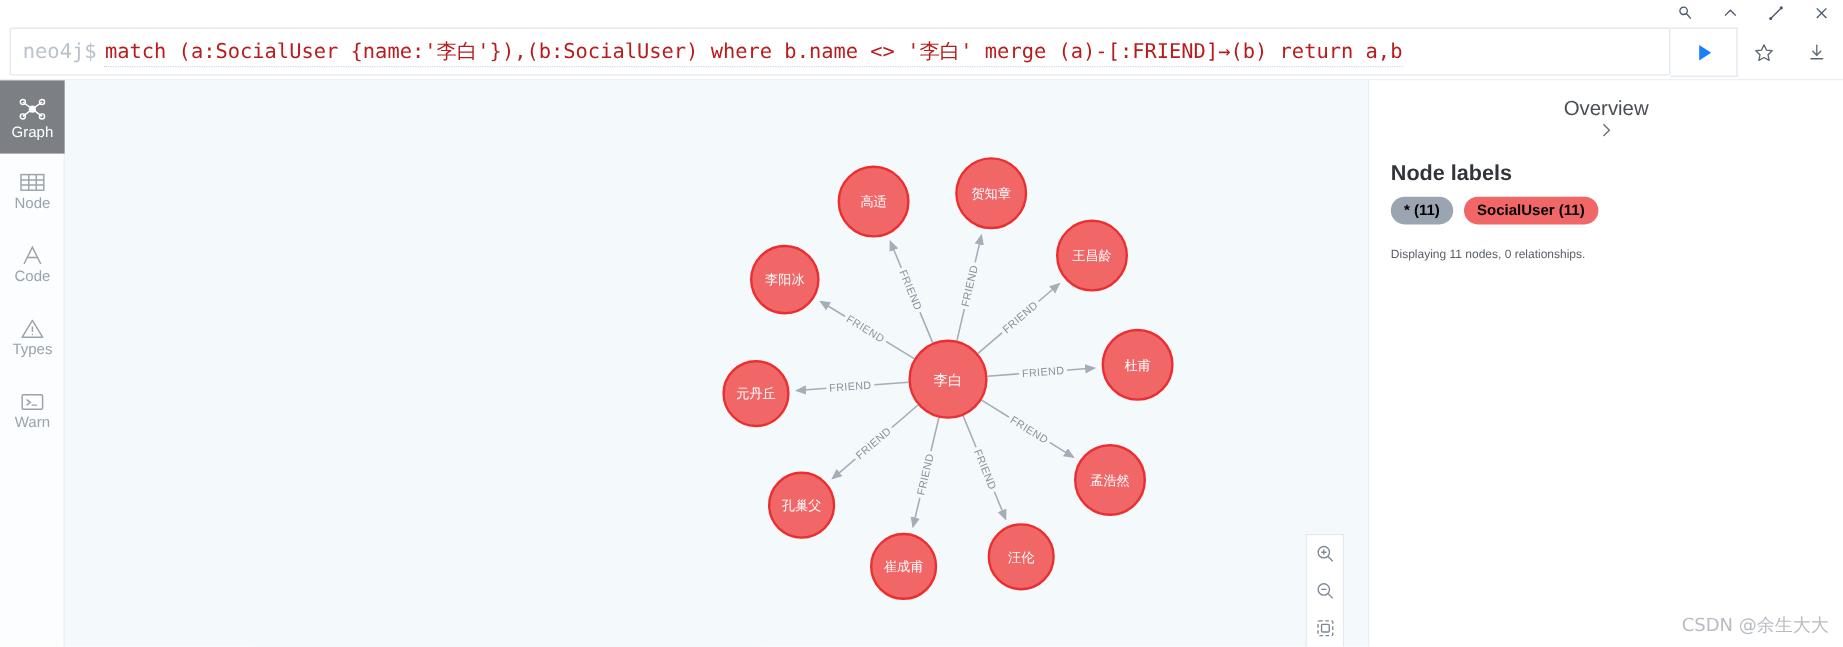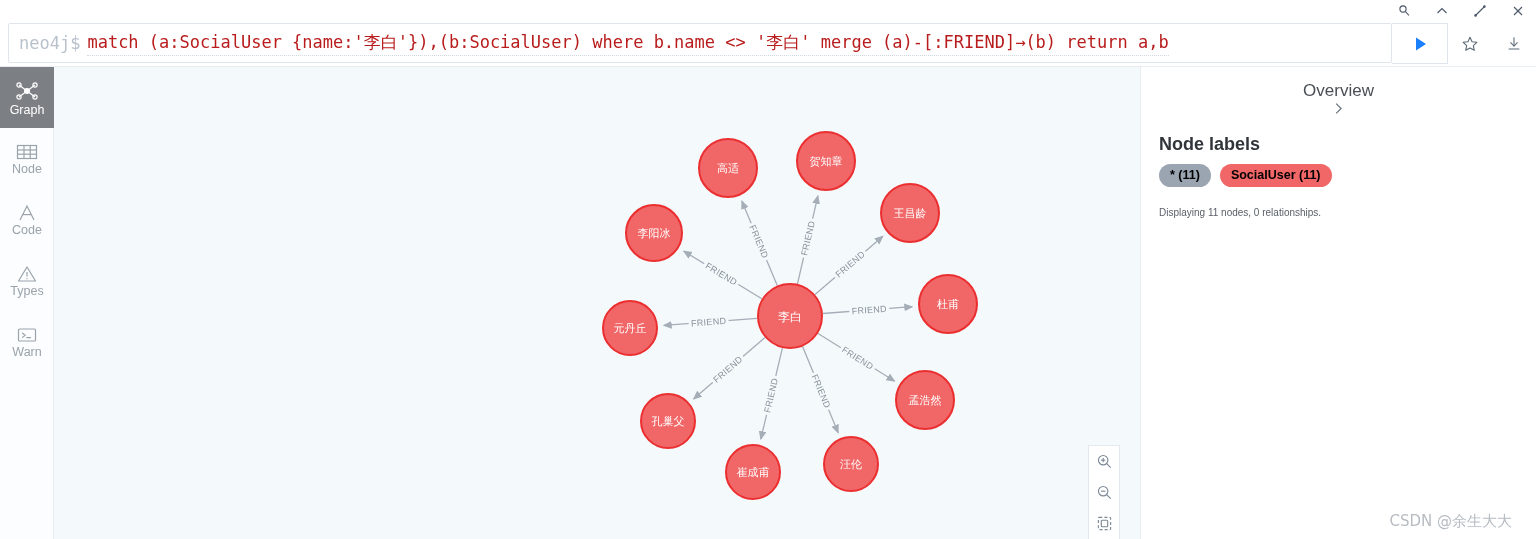--- a/index.html
+++ b/index.html
@@ -239,21 +239,21 @@
   .chip.rect { border-radius: 3px; }
   .ov-status {
     font-size: 10px;
     color: #5a6068;
     margin-top: 2px;
   }
 
   
   .watermark {
     position: absolute;
-    right: 24px;
+    right: 12px;
     bottom: 8px;
     font-size: 15px;
     color: #b7bcc2;
     font-family: "DejaVu Sans", "Liberation Sans", sans-serif;
     user-select: none;
   }
 </style>
 </head>
 <body>
 

